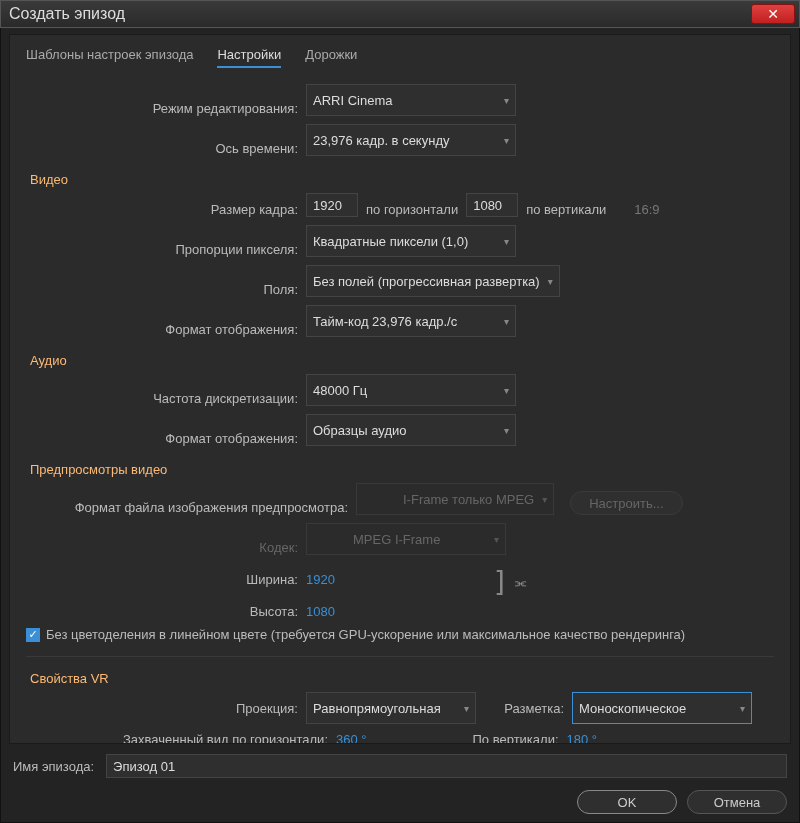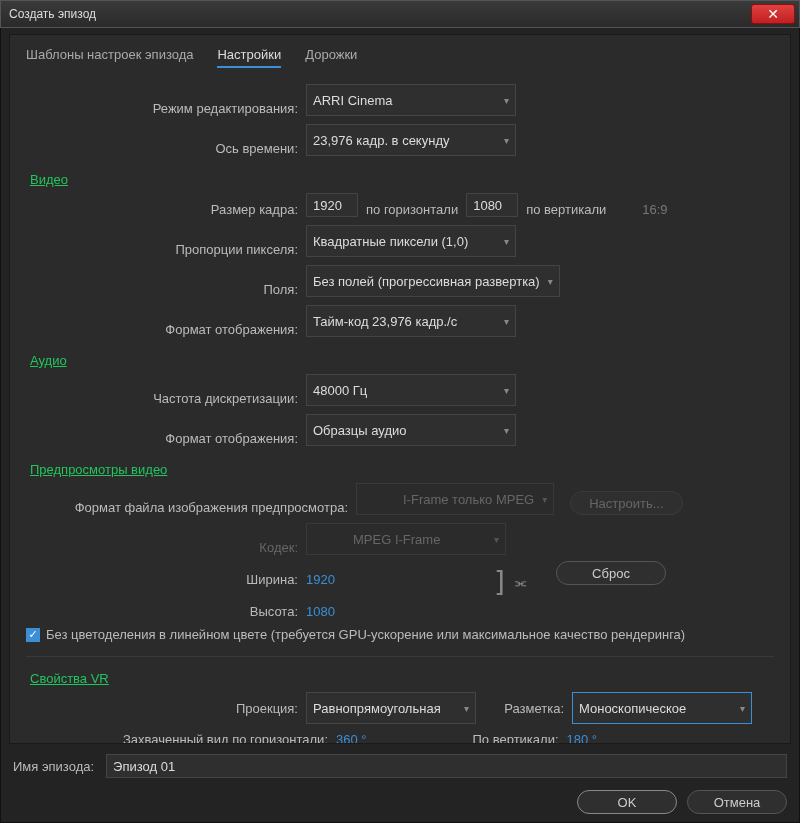--- a/index.html
+++ b/index.html
@@ -1,34 +1,34 @@
 <!DOCTYPE html>
 <html><head>
 <meta charset="utf-8">
 <style>
 * { box-sizing: border-box; margin: 0; padding: 0; font-family: "Segoe UI", Tahoma, sans-serif; }
 body { background: #1a1a1a; width: 800px; height: 823px; position: relative; overflow: hidden; }
 
 
 .titlebar { height: 28px; background: linear-gradient(#3a3a3a, #2a2a2a); border: 1px solid #555; display: flex; align-items: center; padding: 0 4px 0 8px; position: relative; }
-.titlebar-text { color: #ddd; font-size: 12px; flex: 1; }
+.titlebar-text { color: #ddd; font-size: 16px; flex: 1; }
 .close-btn { width: 44px; height: 20px; background: linear-gradient(#e04040, #c02020); border: 1px solid #8a1010; border-radius: 3px; display: flex; align-items: center; justify-content: center; color: #fff; font-size: 14px; line-height: 1; cursor: default; }
 
 .dialog-body { padding: 6px 8px 8px 8px; background: #232323; height: calc(823px - 28px); border: 1px solid #111; border-top: none; display: flex; flex-direction: column; }
 
 .main-panel { flex: 1; background: #2b2b2b; border: 1px solid #1a1a1a; padding: 12px 16px 16px 16px; overflow: hidden; }
 
 
 .tabs { display: flex; gap: 24px; margin-bottom: 16px; font-size: 13px; }
 .tab { color: #aaa; padding-bottom: 4px; cursor: default; }
 .tab.active { color: #ddd; border-bottom: 2px solid #3a8fd6; }
 
 
 .section { margin-bottom: 14px; }
-.section-title { color: #22c55e; font-size: 13px; margin-bottom: 4px; padding: 2px 4px; text-decoration: underline; }
+.section-title { color: #fdba74; font-size: 13px; margin-bottom: 4px; padding: 2px 4px; }
 .divider { border-top: 1px solid #3a3a3a; margin: 4px 0 12px 0; }
 
 .row { display: flex; align-items: flex-end; margin-bottom: 8px; min-height: 24px; }
 .label { color: #bbb; font-size: 13px; text-align: right; padding-right: 8px; }
 .label.w1 { width: 280px; }
 .label.disabled { color: #666; }
 
 .dropdown { background: #2f2f2f; border: 1px solid #444; color: #ddd; font-size: 13px; padding: 3px 6px; display: flex; align-items: center; justify-content: space-between; min-width: 200px; height: 32px; cursor: default; }
 .dropdown.wide { min-width: 210px; }
 .dropdown.disabled { color: #666; border-color: #393939; background: #2b2b2b; padding-left: 46px; }
@@ -102,21 +102,21 @@
 
     
     <div class="section">
       <div class="section-title">Видео</div>
       <div class="row">
         <div class="label w1">Размер кадра:</div>
         <input class="textinput small" value="1920" style="">
         <span class="static-text">по горизонтали</span>
         <input class="textinput small" value="1080" style="">
         <span class="static-text">по вертикали</span>
-        <span class="static-text dim" style="margin-left:28px;">16:9</span>
+        <span class="static-text dim" style="margin-left:20px;">16:9</span>
       </div>
       <div class="row">
         <div class="label w1">Пропорции пикселя:</div>
         <div class="dropdown wide">
           <span>Квадратные пиксели (1,0)</span>
           <span class="chev">▾</span>
         </div>
       </div>
       <div class="row">
         <div class="label w1">Поля:</div>
@@ -172,23 +172,20 @@
           <span class="chev">▾</span>
         </div>
       </div>
       <div class="row" style="position:relative;">
         <div class="label w1">Ширина:</div>
         <span class="blue-val">1920</span>
         <div style="position:absolute; left:460px; top:6px; display:flex; align-items:center;">
           <span class="bracket">]</span>
           <span class="link-icon">⫘</span>
         </div>
-        <div style="position:absolute; left:530px; top:-2px;">
-          <div class="btn" style="min-width:110px;">Сброс</div>
-        </div>
       </div>
       <div class="row">
         <div class="label w1">Высота:</div>
         <span class="blue-val">1080</span>
       </div>
 
       <label class="checkbox-row">
         <span class="checkbox checked">✓</span>
         <span>Без цветоделения в линейном цвете (требуется GPU-ускорение или максимальное качество рендеринга)</span>
       </label>

